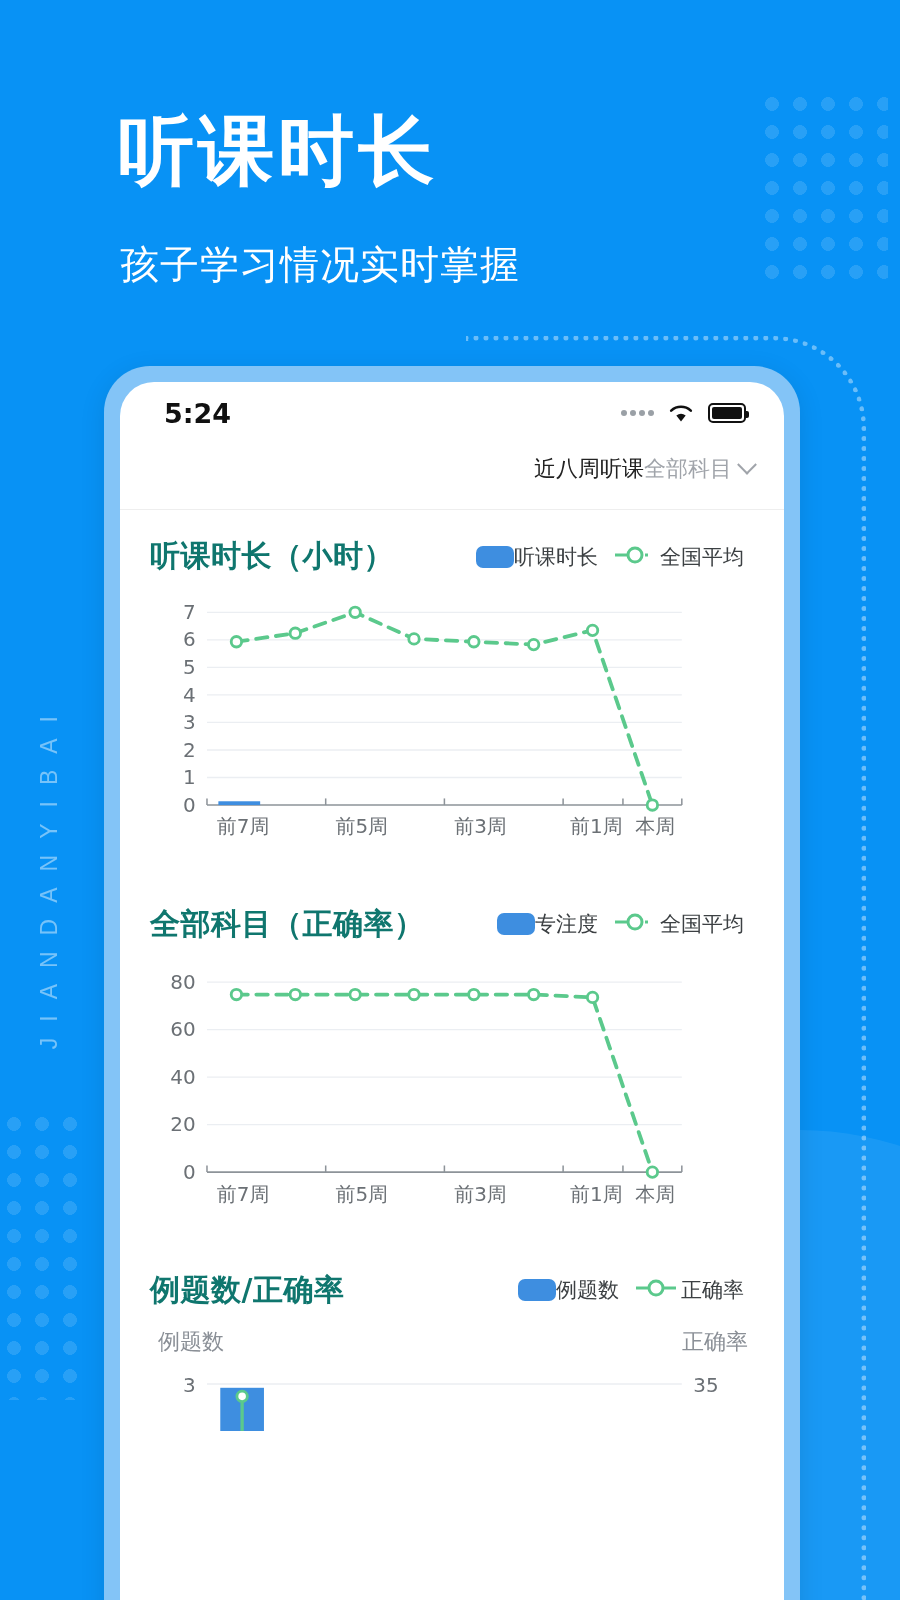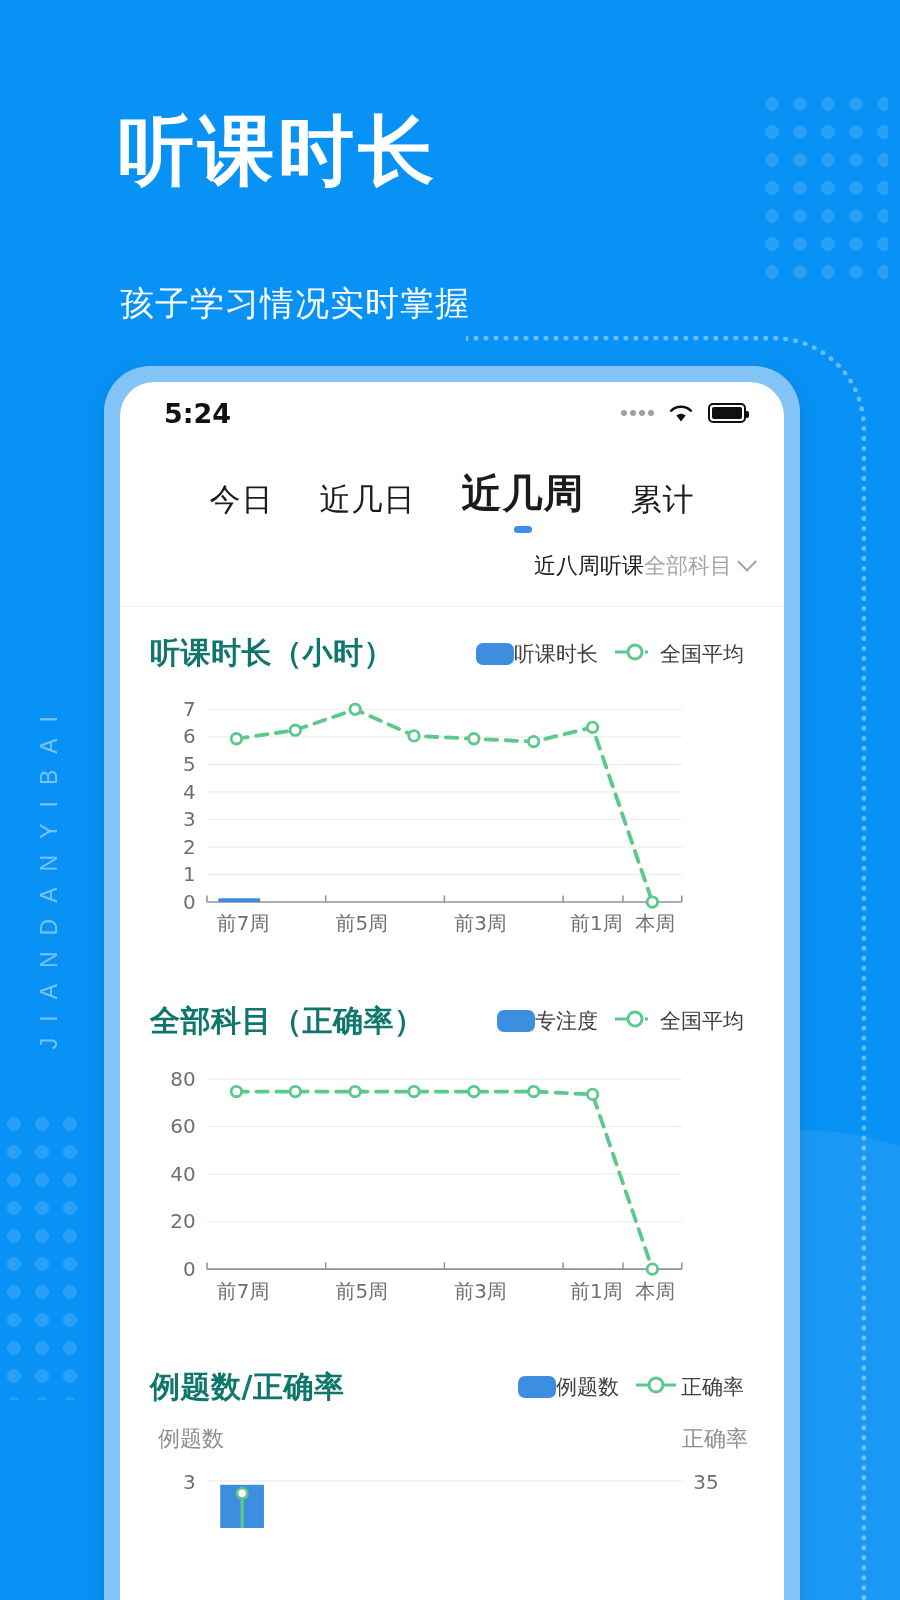--- a/index.html
+++ b/index.html
@@ -69,24 +69,23 @@
     font-size: 76px;
     font-weight: bold;
     letter-spacing: 4px;
     line-height: 1.12;
     font-family: "DejaVu Sans", "Liberation Sans", sans-serif;
   }
   .subhead {
     position: absolute;
     left: 120px; top: 238px;
     color: #ffffff;
-    font-size: 34px;
+    font-size: 39px;
     letter-spacing: 1px;
     font-family: Liberation Sans, sans-serif;
-    margin-top: 43px;
   }
 
   
   .phone-outer {
     position: absolute;
     left: 104px; top: 366px;
     width: 696px; height: 1260px;
     background: #83C4F7;
     border-radius: 46px 46px 0 0;
     padding: 16px 16px 0 16px;
@@ -220,26 +219,20 @@
             <path d="M13 17.5 L8.3 11.6 A7.6 7.6 0 0 1 17.7 11.6 Z" fill="#111"></path>
             <path d="M3.2 6.6 A14.5 14.5 0 0 1 22.8 6.6" stroke="#111" stroke-width="2.6" fill="none" stroke-linecap="round"></path>
           </svg>
         </span>
         <span class="battery">
             <i></i>
           </span>
       </div>
     </div>
 
-    <div class="tabs">
-      <div class="tab">今日</div>
-      <div class="tab">近几日</div>
-      <div class="tab active">近几周</div>
-      <div class="tab">累计</div>
-    </div>
 
     <div class="subheader">
       <div class="subheader-left">近八周听课</div>
       <div class="subheader-right">
         <span>全部科目</span>
         <span class="chev"></span>
       </div>
     </div>
 
     <div class="card">

